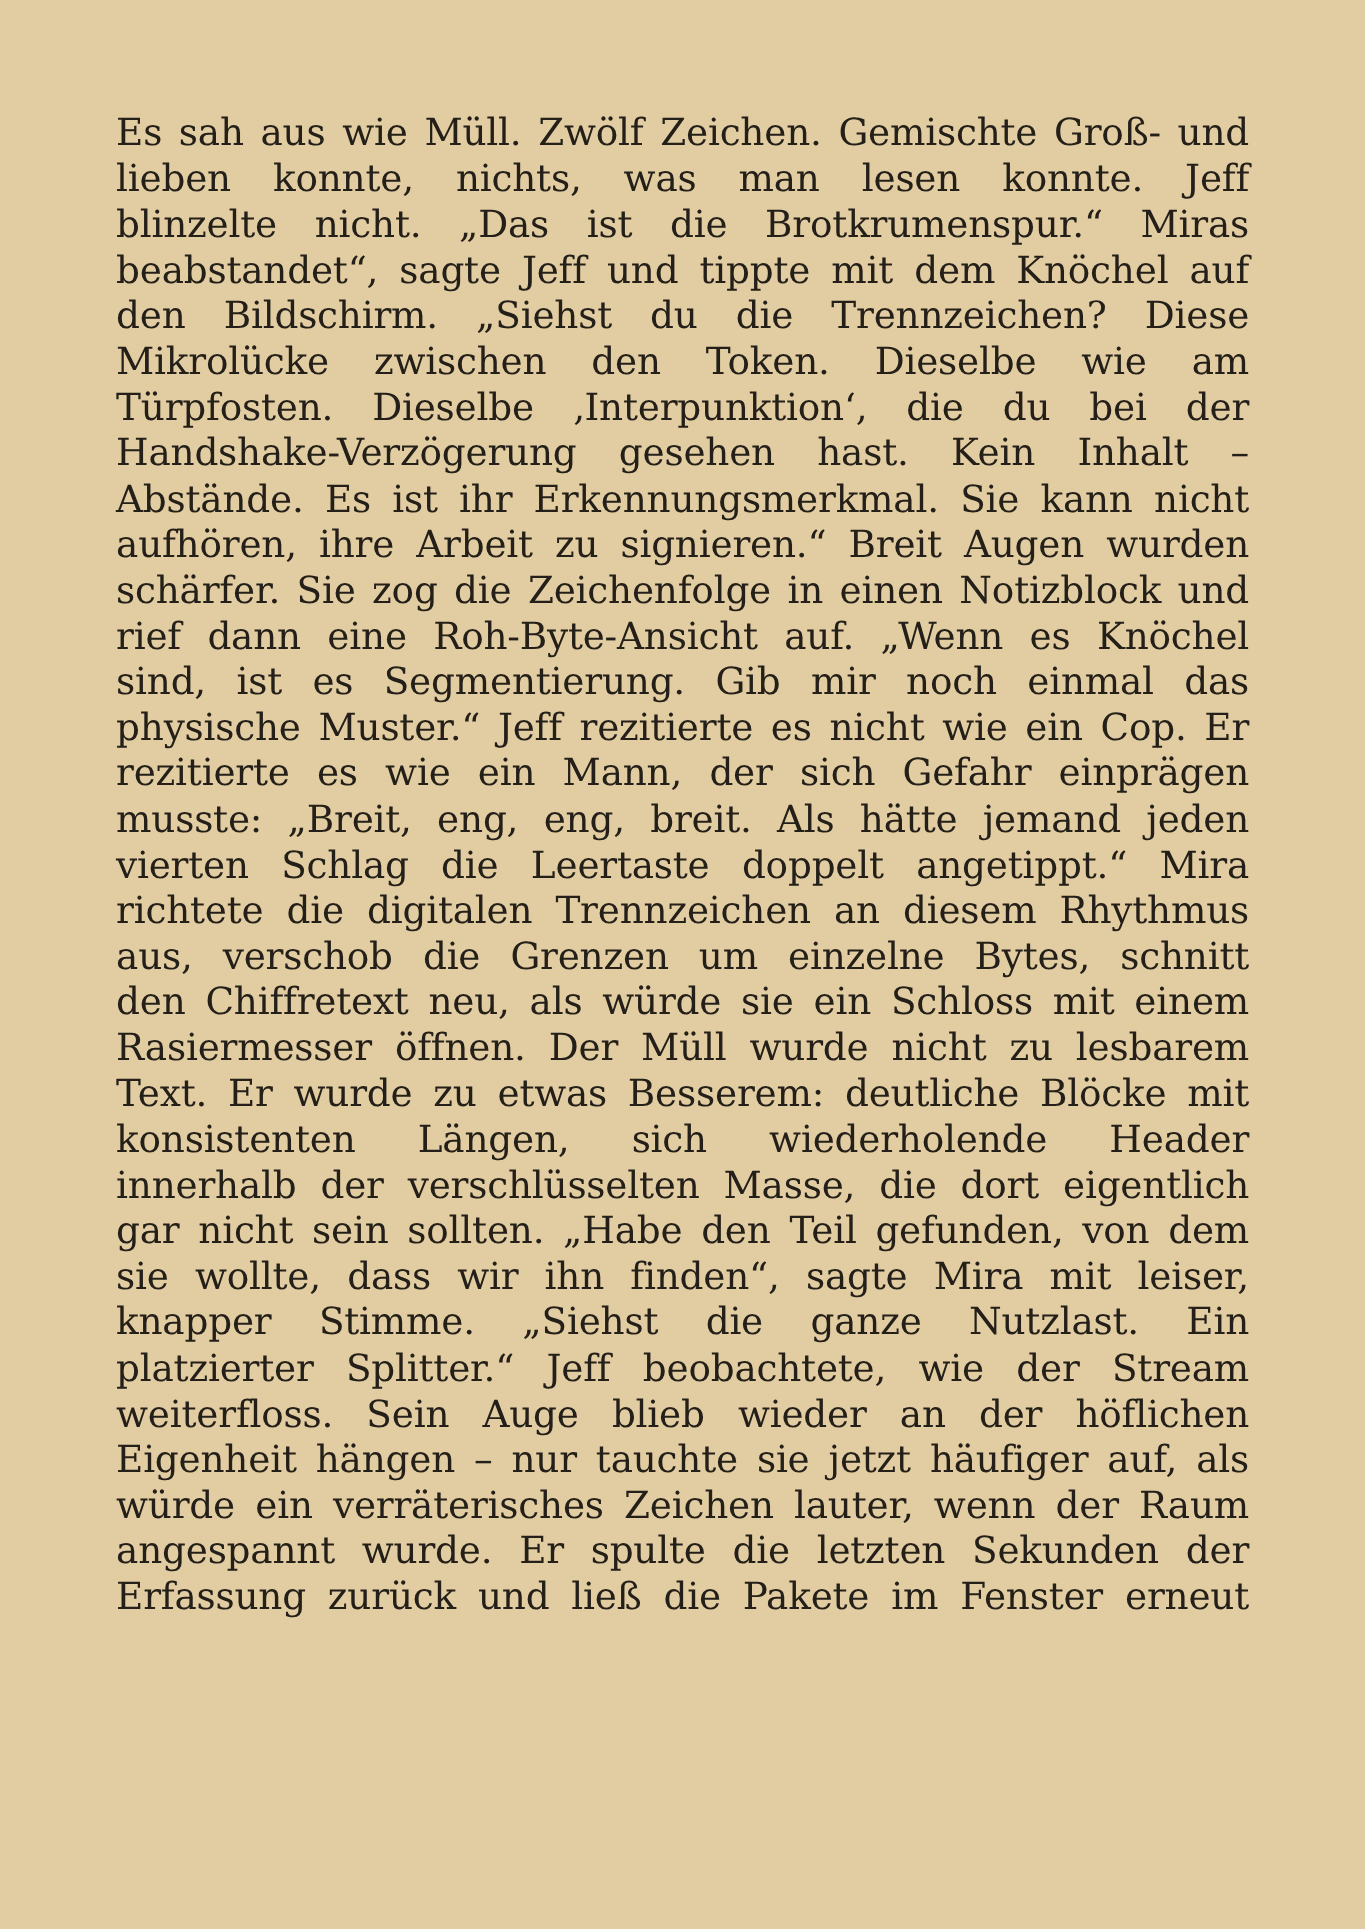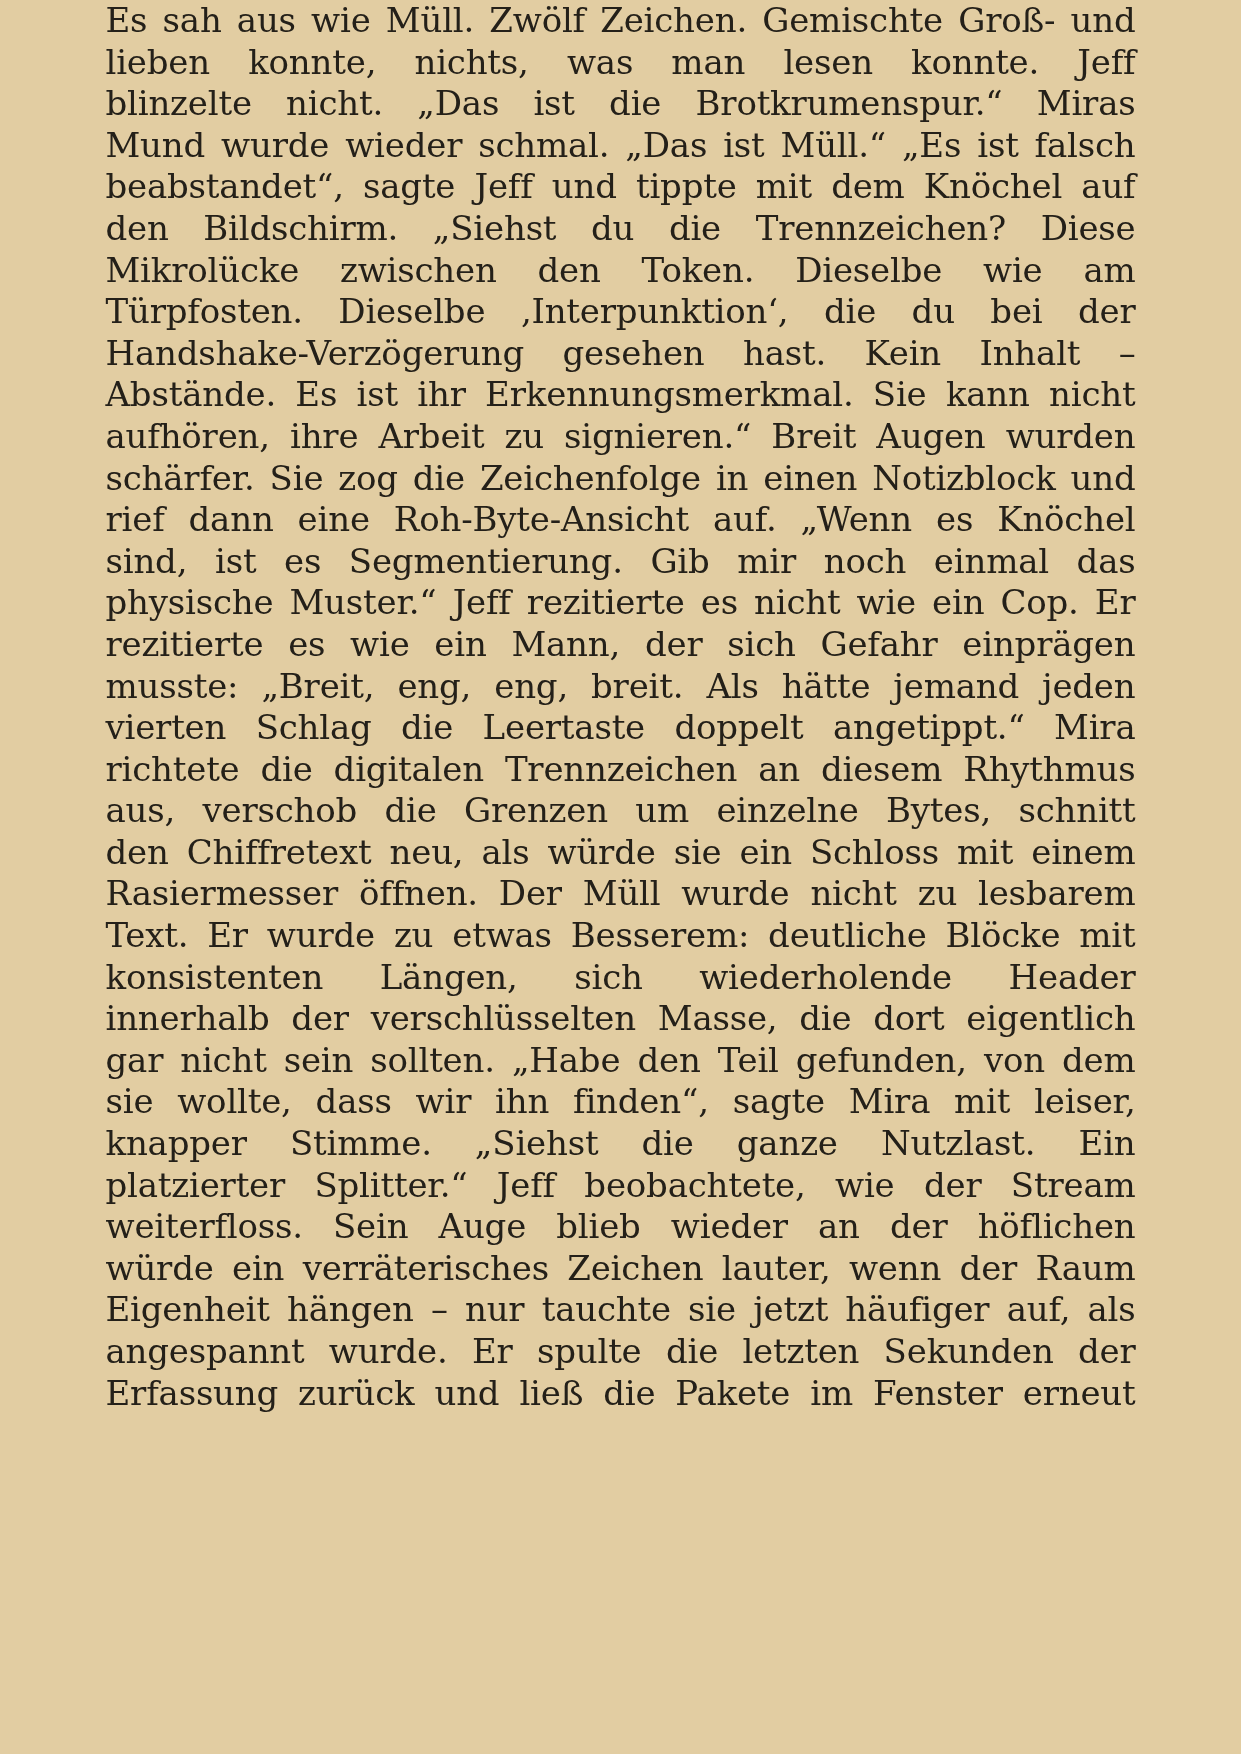--- a/index.html
+++ b/index.html
@@ -14,20 +14,21 @@
   .page {
     position: relative;
     width: 1241px;
     height: 1754px;
     background: var(--bg);
     overflow: hidden;
   }
   .text-block {
     width: 1030px;
     margin: 0 auto;
+    padding-top: 101px;
   }
   .text-line {
     font-family: "DejaVu Serif", "Liberation Serif", serif;
     font-size: 34px;
     line-height: 41.6px;
     height: 41.6px;
     color: var(--ink);
     text-align: justify;
     text-align-last: justify;
     -moz-text-align-last: justify;
@@ -36,21 +37,20 @@
   }
 </style>
 </head>
 <body>
 
 <div class="page">
   <div class="text-block" id="text-block">
       <div class="text-line">Es sah aus wie Müll. Zwölf Zeichen. Gemischte Groß- und</div>
       <div class="text-line">lieben konnte, nichts, was man lesen konnte. Jeff</div>
       <div class="text-line">blinzelte nicht. „Das ist die Brotkrumenspur.“ Miras</div>
-      <div class="text-line">Mund wurde wieder schmal. „Das ist Müll.“ „Es ist falsch</div>
       <div class="text-line">beabstandet“, sagte Jeff und tippte mit dem Knöchel auf</div>
       <div class="text-line">den Bildschirm. „Siehst du die Trennzeichen? Diese</div>
       <div class="text-line">Mikrolücke zwischen den Token. Dieselbe wie am</div>
       <div class="text-line">Türpfosten. Dieselbe ‚Interpunktion‘, die du bei der</div>
       <div class="text-line">Handshake-Verzögerung gesehen hast. Kein Inhalt –</div>
       <div class="text-line">Abstände. Es ist ihr Erkennungsmerkmal. Sie kann nicht</div>
       <div class="text-line">aufhören, ihre Arbeit zu signieren.“ Breit Augen wurden</div>
       <div class="text-line">schärfer. Sie zog die Zeichenfolge in einen Notizblock und</div>
       <div class="text-line">rief dann eine Roh-Byte-Ansicht auf. „Wenn es Knöchel</div>
       <div class="text-line">sind, ist es Segmentierung. Gib mir noch einmal das</div>
@@ -63,18 +63,18 @@
       <div class="text-line">den Chiffretext neu, als würde sie ein Schloss mit einem</div>
       <div class="text-line">Rasiermesser öffnen. Der Müll wurde nicht zu lesbarem</div>
       <div class="text-line">Text. Er wurde zu etwas Besserem: deutliche Blöcke mit</div>
       <div class="text-line">konsistenten Längen, sich wiederholende Header</div>
       <div class="text-line">innerhalb der verschlüsselten Masse, die dort eigentlich</div>
       <div class="text-line">gar nicht sein sollten. „Habe den Teil gefunden, von dem</div>
       <div class="text-line">sie wollte, dass wir ihn finden“, sagte Mira mit leiser,</div>
       <div class="text-line">knapper Stimme. „Siehst die ganze Nutzlast. Ein</div>
       <div class="text-line">platzierter Splitter.“ Jeff beobachtete, wie der Stream</div>
       <div class="text-line">weiterfloss. Sein Auge blieb wieder an der höflichen</div>
+      <div class="text-line">Eigenheit hängen – nur tauchte sie jetzt häufiger auf, als</div>
       <div class="text-line">würde ein verräterisches Zeichen lauter, wenn der Raum</div>
-      <div class="text-line">Eigenheit hängen – nur tauchte sie jetzt häufiger auf, als</div>
       <div class="text-line">angespannt wurde. Er spulte die letzten Sekunden der</div>
       <div class="text-line">Erfassung zurück und ließ die Pakete im Fenster erneut</div>
     </div>
 </div>
 
 </body></html>

